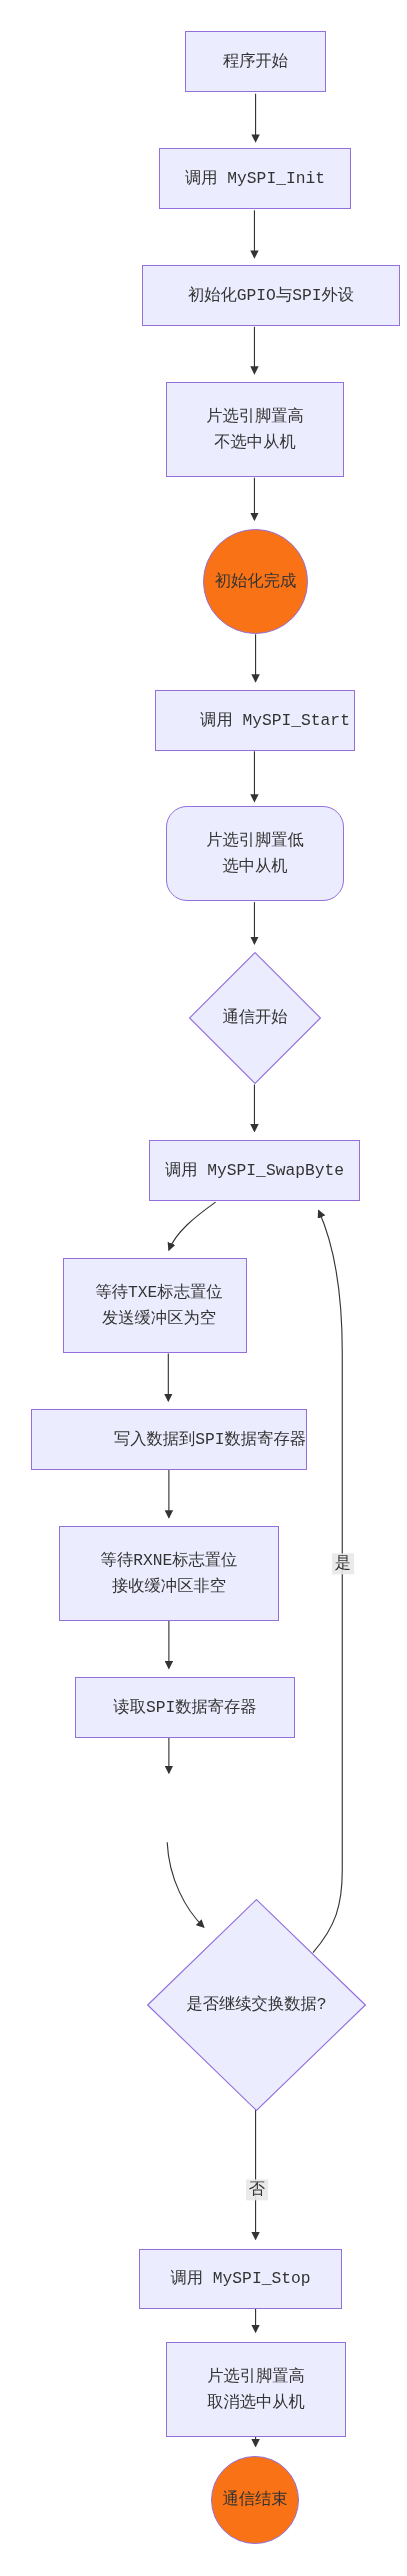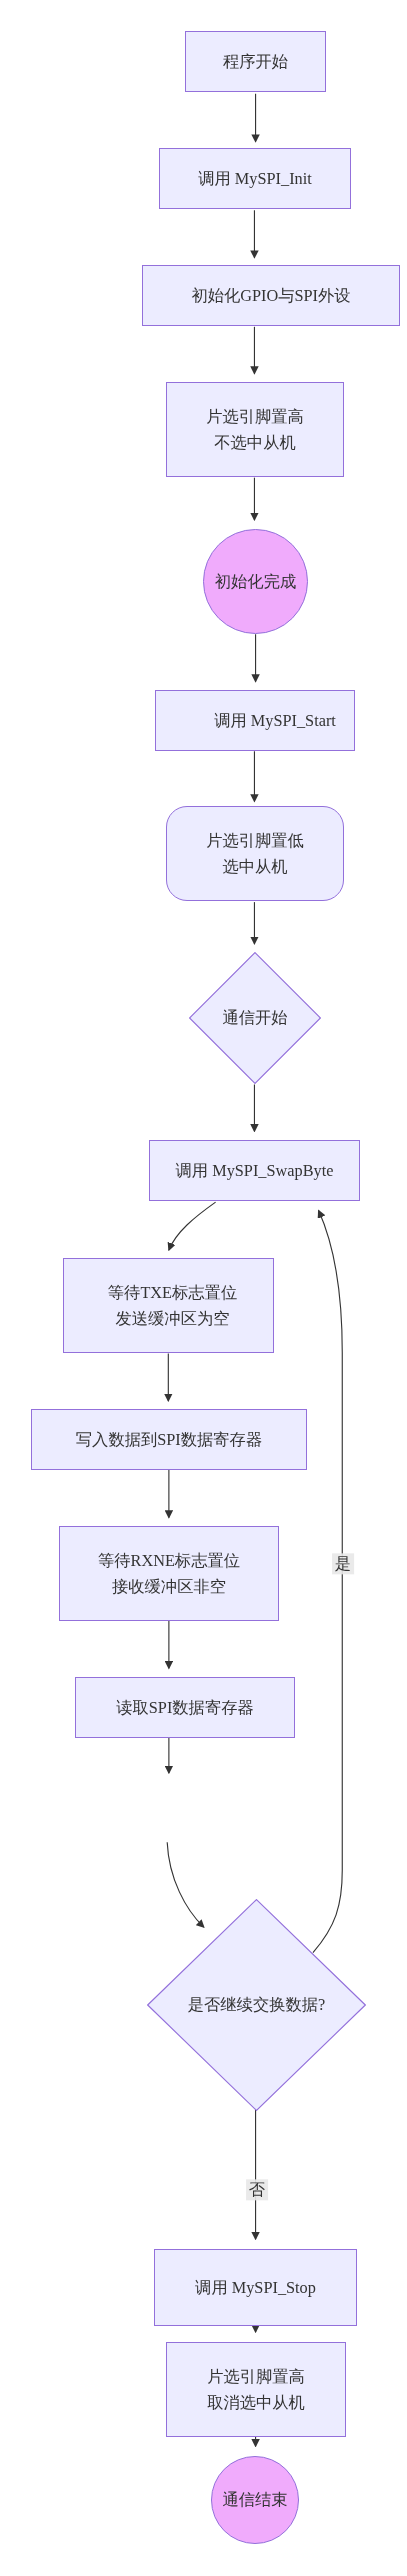--- a/index.html
+++ b/index.html
@@ -1,21 +1,21 @@
 <!DOCTYPE html>
 <html style="font-size:9px"><head>
 <meta charset="utf-8">
 <style>
   html,body{margin:0;padding:0;background:#ffffff;}
   #canvas{
     position:relative;
     width:407px;
     height:2576px;
     background:#ffffff;
-    font-family:Liberation Serif, serif;
+    font-family:Liberation Mono, monospace;
     color:#333333;
     overflow:hidden;
   }
   #edges{position:absolute;left:0;top:0;width:407px;height:2576px;}
   .node{
     position:absolute;
     display:flex;
     align-items:center;
     justify-content:center;
     text-align:center;
@@ -23,21 +23,21 @@
     line-height:1.55;
     color:#333333;
     white-space:pre-line;
     box-sizing:border-box;
   }
   .rect{
     background:#ECECFF;
     border:1.1px solid #9370DB;
   }
   .circle{
-    background:#f0abfc;
+    background:#f97316;
     border:1.1px solid #9370DB;
     border-radius:50%;
   }
   .diamond{background:transparent;border:none;}
   .diamond svg{position:absolute;left:0;top:0;}
   .diamond .dlabel{position:relative;z-index:2;}
   .edge-label{
     position:absolute;
     transform:translate(-50%,-50%);
     background:rgba(232,232,232,0.9);
@@ -114,47 +114,47 @@
     <svg width="132" height="132" viewBox="0 0 234 234">
       <polygon points="117,1 233,117 117,233 1,117" fill="#ECECFF" stroke="#9370DB" stroke-width="2"></polygon>
     </svg>
     <span class="dlabel">通信开始</span>
   </div>
 
   <div class="node rect" style="left:149px;top:1140px;width:211px;height:61px;">
     <span>调用 MySPI_SwapByte</span>
   </div>
 
-  <div class="node rect" style="left:63px;top:1258px;width:211px;height:95px;padding-left:8px;">
+  <div class="node rect" style="left:63px;top:1258px;width:184px;height:95px;padding-left:8px;">
     <span>等待TXE标志置位
 发送缓冲区为空</span>
   </div>
 
-  <div class="node rect" style="left:31px;top:1409px;width:276px;height:61px;">
+  <div class="node rect" style="left:31px;top:1409px;width:276px;height:61px;justify-content:flex-end;">
     <span>写入数据到SPI数据寄存器</span>
   </div>
 
   <div class="node rect" style="left:59px;top:1526px;width:220px;height:95px;">
     <span>等待RXNE标志置位
 接收缓冲区非空</span>
   </div>
 
   <div class="node rect" style="left:59px;top:1677px;width:220px;height:61px;margin-left:16px;">
     <span>读取SPI数据寄存器</span>
   </div>
 
 
   <div class="node diamond" style="left:147px;top:1899px;width:219px;height:212px;">
     <svg width="219" height="212" viewBox="0 0 388 376">
       <polygon points="194,1 387,188 194,375 1,188" fill="#ECECFF" stroke="#9370DB" stroke-width="2"></polygon>
     </svg>
     <span class="dlabel">是否继续交换数据?</span>
   </div>
 
-  <div class="node rect" style="left:154px;top:2249px;width:203px;height:77px;">
+  <div class="node rect" style="left:139px;top:2249px;width:203px;height:60px;">
     <span>调用 MySPI_Stop</span>
   </div>
 
   <div class="node rect" style="left:166px;top:2342px;width:180px;height:95px;">
     <span>片选引脚置高
 取消选中从机</span>
   </div>
 
   <div class="node circle" style="left:211px;top:2456px;width:88px;height:88px;">
     <span>通信结束</span>

